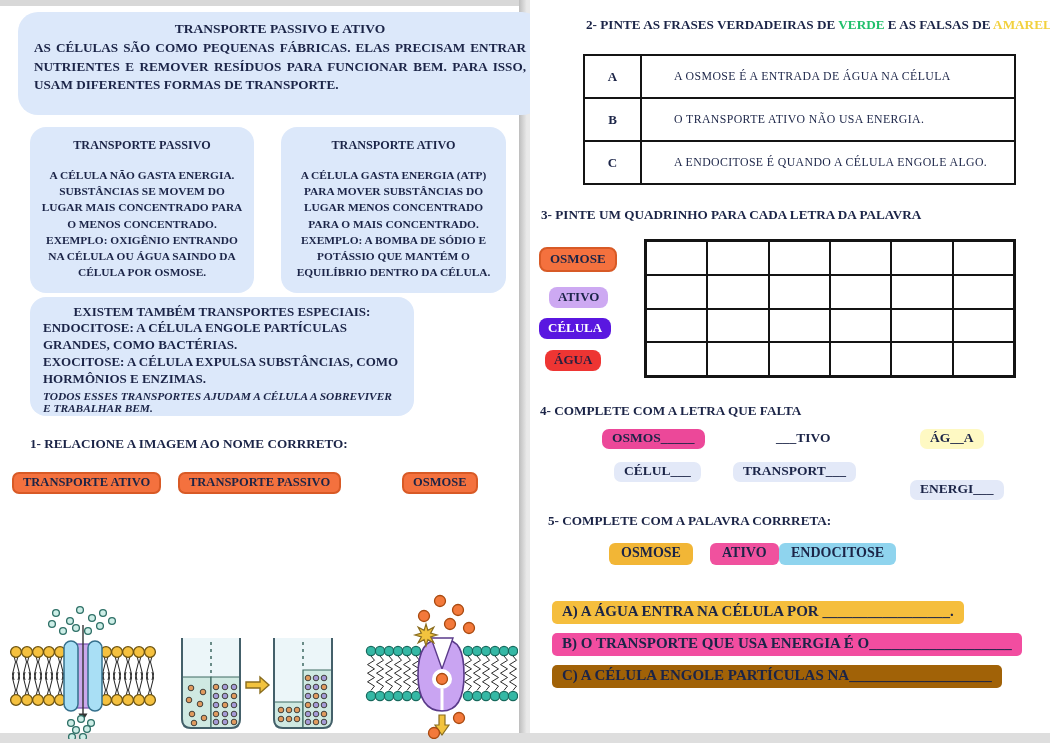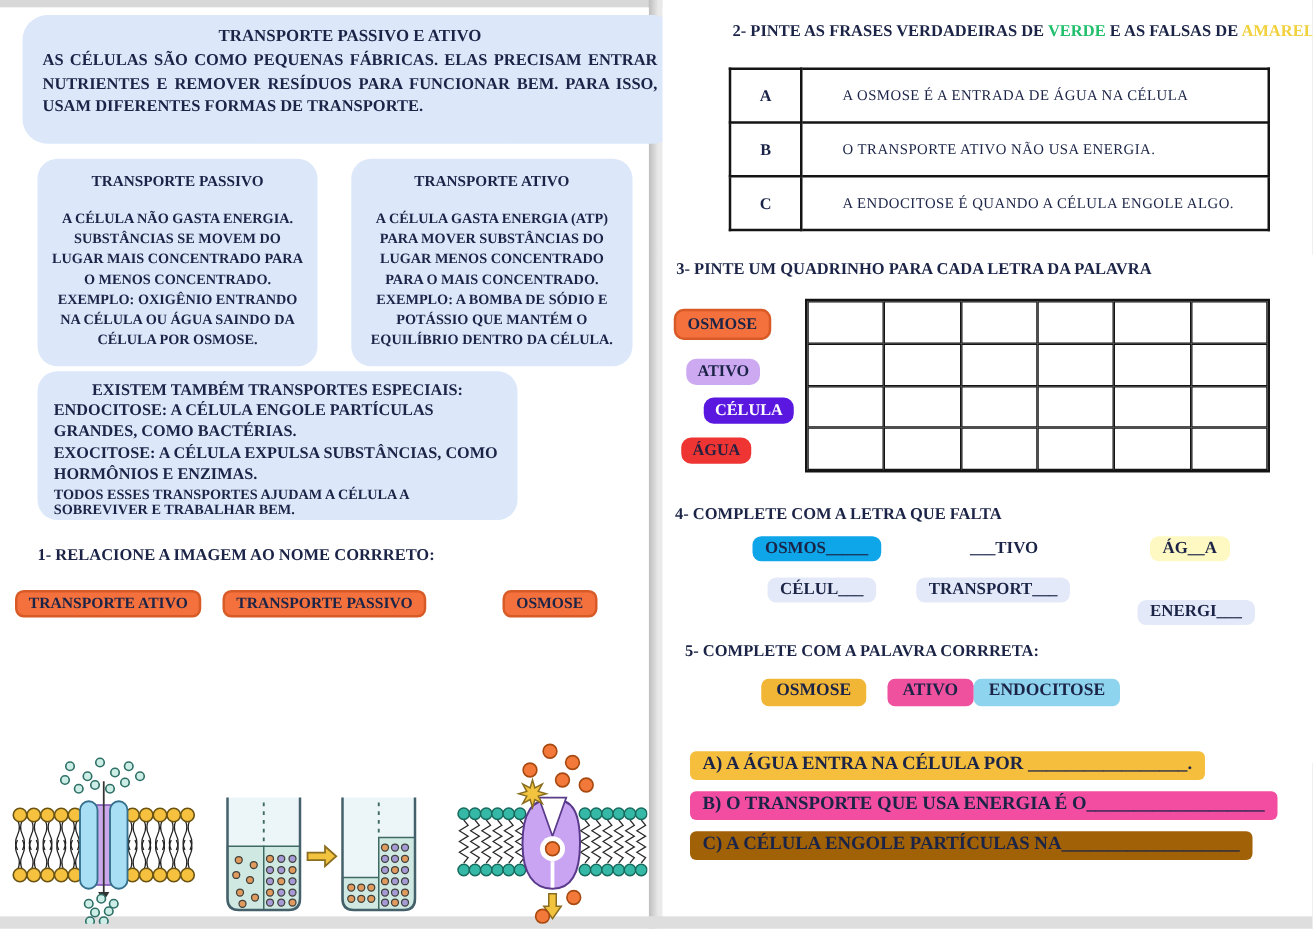--- a/index.html
+++ b/index.html
@@ -19,40 +19,40 @@
   .intro .box-title{text-align:center;font-weight:bold;font-size:13.5px;margin-bottom:2px;}
   .intro .box-body{font-weight:bold;font-size:13.2px;line-height:1.42;text-align:justify;}
   .halfbox{top:121px;height:166px;border-radius:16px;padding:11px 9px 0;overflow:hidden;}
   .passive{left:30px;width:224px;}
   .active{left:281px;width:225px;}
   .halfbox .box-title{text-align:center;font-weight:bold;font-size:12.2px;margin-bottom:14px;}
   .halfbox .box-body{text-align:center;font-weight:bold;font-size:11.4px;line-height:1.42;}
   .special{left:30px;top:291px;width:384px;height:119px;border-radius:16px;padding:7px 13px 0;}
   .special .line1{text-align:center;font-weight:bold;font-size:13px;}
   .special .line{font-weight:bold;font-size:13px;line-height:1.3;}
-  .special .footer{font-weight:bold;font-size:11.4px;margin-top:2px;}
+  .special .footer{font-weight:bold;font-size:11.4px;margin-top:2px;font-style:italic;}
 
   .q1-heading{position:absolute;left:30px;top:430px;font-weight:bold;font-size:13.2px;}
   .tag-orange{position:absolute;top:466px;background:#f4713e;border:2px solid #d85a26;
               border-radius:7px;padding:1px 9px 2px;font-weight:bold;font-size:12.5px;white-space:nowrap;}
   .tag-a{left:12px;} .tag-p{left:178px;} .tag-o{left:402px;}
   .diagram{position:absolute;}
   .d1{left:8px;top:591px;} .d2{left:176px;top:624px;} .d3{left:364px;top:583px;}
 
   
   .q-heading{position:absolute;font-weight:bold;font-size:13.2px;white-space:nowrap;}
   .tf-table{position:absolute;left:53px;top:54px;width:433px;border-collapse:collapse;}
   .tf-table td{border:2px solid #141414;height:43px;box-sizing:border-box;}
   .tf-table .letter{width:57px;text-align:center;font-weight:bold;font-size:13px;}
   .tf-table .phrase{padding-left:32px;font-size:11.8px;letter-spacing:.4px;}
 
   .word-tag{position:absolute;border-radius:8px;padding:2px 9px 3px;font-weight:bold;
             font-size:13px;white-space:nowrap;}
   .w0{left:9px;top:247px;border:2px solid #d85a26;}
-  .w1{left:19px;top:287px;} .w2{left:9px;top:318px;margin-left:24px;} .w3{left:15px;top:350px;}
+  .w1{left:19px;top:287px;} .w2{left:9px;top:318px;} .w3{left:15px;top:350px;}
   .paint-grid{position:absolute;left:114px;top:239px;width:372px;height:139px;
               display:grid;grid-template-columns:repeat(6,1fr);grid-template-rows:repeat(4,1fr);
               border:2px solid #141414;box-sizing:border-box;}
   .paint-grid>div{border:1px solid #141414;}
 
   .pill{position:absolute;border-radius:7px;padding:1px 10px 3px;font-weight:bold;font-size:13.5px;
         white-space:nowrap;}
   .p0{left:72px;top:429px;} .p1{left:236px;top:429px;} .p2{left:390px;top:429px;}
   .p3{left:84px;top:462px;} .p4{left:203px;top:462px;} .p5{left:380px;top:462px;margin-top:18px;}
 
@@ -345,21 +345,21 @@
         <div></div>
         <div></div>
         <div></div>
         <div></div>
         <div></div>
         <div></div>
         <div></div>
       </div>
 
     <div class="q-heading" style="left:10px;top:403px;">4- COMPLETE COM A LETRA QUE FALTA</div>
-    <span class="pill p0" style="background: #0ea5e9;">OSMOS_____</span>
+    <span class="pill p0" style="background: #ec4899;">OSMOS_____</span>
     <span class="pill p1" style="background: transparent;">___TIVO</span>
     <span class="pill p2" style="background: #fef9c3; text-align: right;">ÁG__A</span>
     <span class="pill p3" style="background: rgb(227, 233, 248);">CÉLUL___</span>
     <span class="pill p4" style="background: rgb(227, 233, 248);">TRANSPORT___</span>
     <span class="pill p5" style="background: rgb(227, 233, 248);">ENERGI___</span>
 
     <div class="q-heading" style="left:18px;top:513px;">5- COMPLETE COM A PALAVRA CORRRETA:</div>
     <span class="bank-tag b0" style="background: rgb(242, 182, 54);">OSMOSE</span>
     <span class="bank-tag b1" style="background: rgb(240, 81, 158);">ATIVO</span>
     <span class="bank-tag b2" style="background: rgb(143, 212, 238);">ENDOCITOSE</span>

